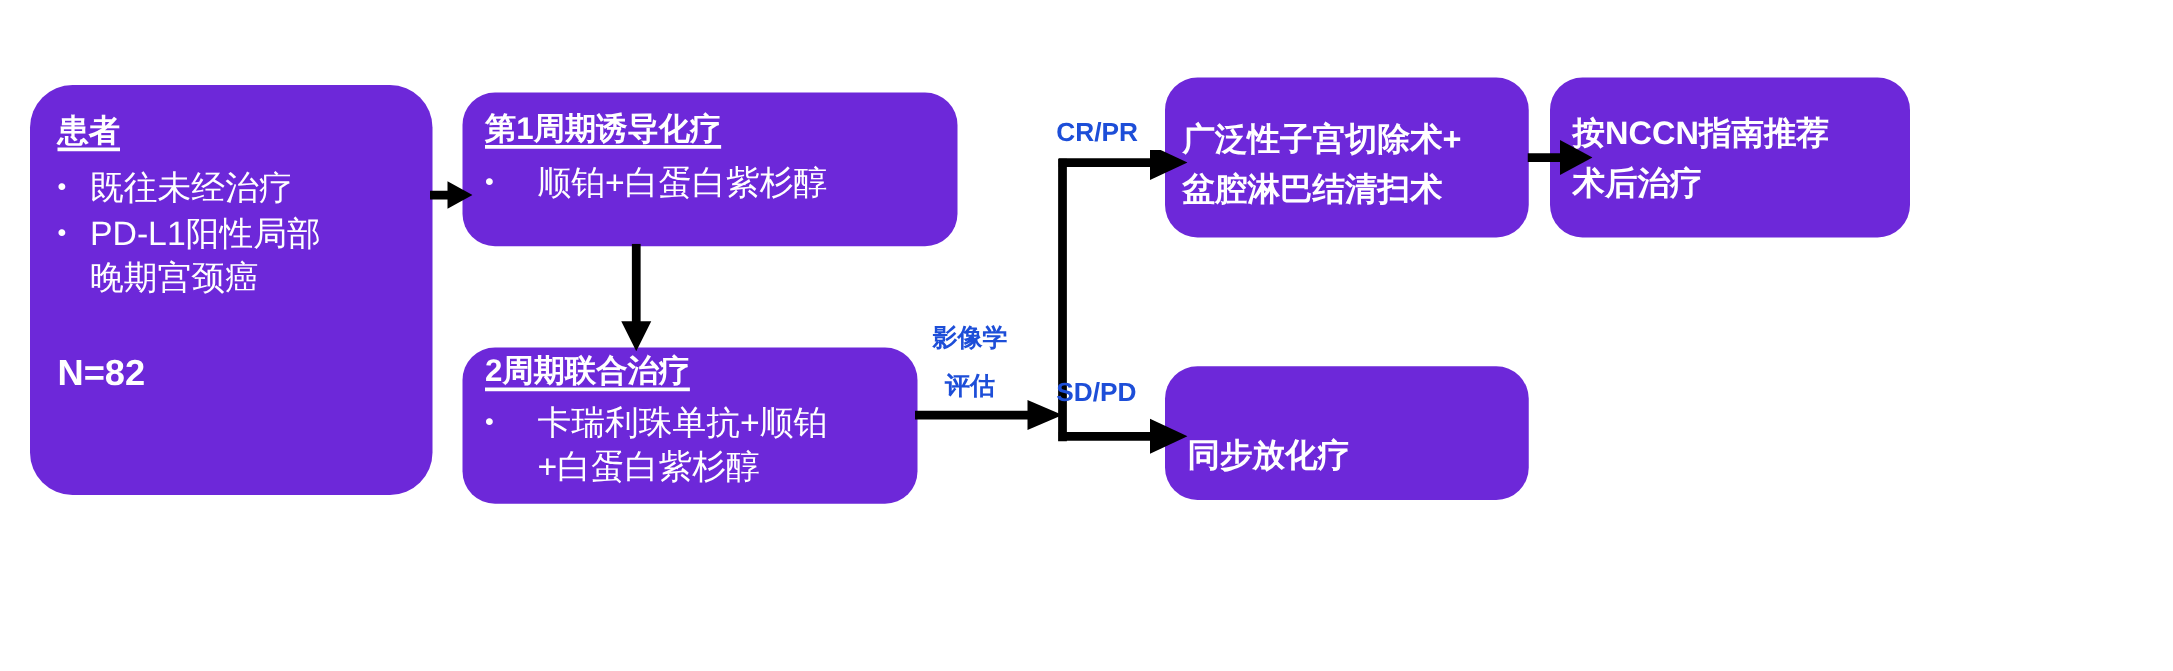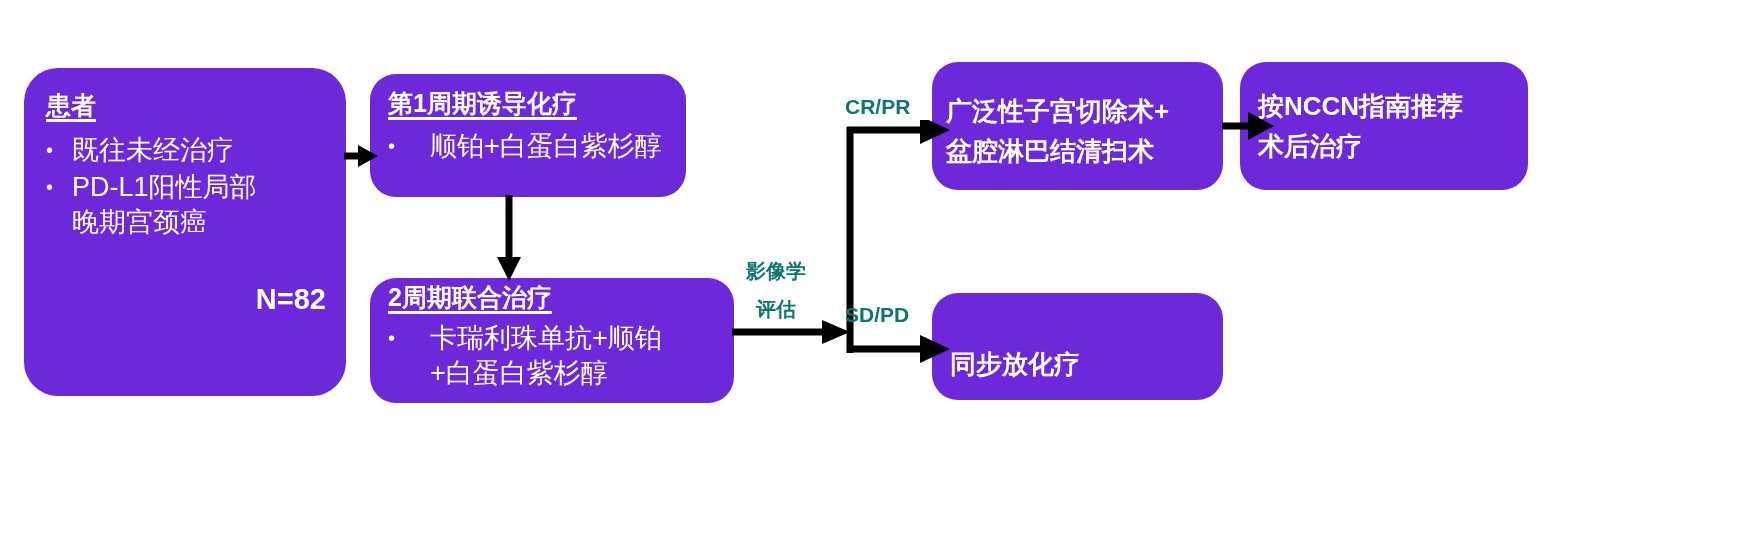--- a/index.html
+++ b/index.html
@@ -60,28 +60,28 @@
   
   #node-patients {
     left: 24px; top: 68px; width: 322px; height: 328px;
     border-radius: 34px;
   }
   #node-patients .node-inner { padding: 22px 20px 20px 22px; justify-content: flex-start; }
   #node-patients .node-title { font-size: 25px; margin-bottom: 12px; }
   #node-patients .bullet-row { font-size: 27px; margin-bottom: 2px; }
   #node-patients .bullet-dot { width: 26px; font-size: 20px; padding-top: 4px;}
   #node-patients .n-line {
-    text-align: right;
+    text-align: left;
     font-weight: bold;
     font-size: 29px;
     margin-top: 40px;
   }
 
   #node-cycle1 {
-    left: 370px; top: 74px; width: 316px; height: 123px;
+    left: 370px; top: 74px; width: 396px; height: 123px;
   }
   #node-cycle1 .node-inner { padding: 14px 14px 14px 18px; justify-content: flex-start;}
   #node-cycle1 .node-title { font-size: 25px; margin-bottom: 10px; }
   #node-cycle1 .bullet-row { font-size: 27px; }
   #node-cycle1 .bullet-dot { width: 42px; font-size: 20px; padding-top: 4px;}
 
   #node-cycle2 {
     left: 370px; top: 278px; width: 364px; height: 125px;
   }
   #node-cycle2 .node-inner { padding: 12px 14px 12px 18px; justify-content: flex-end;}
@@ -116,21 +116,21 @@
 
   
   .conn {
     position: absolute;
     pointer-events: none;
   }
 
   
   .edge-label {
     position: absolute;
-    color: #0f766e;
+    color: #1d4ed8;
     font-weight: bold;
     font-size: 21px;
     white-space: pre-line;
     line-height: 1.15;
   }
   #label-crpr { left: 845px; top: 95px; }
   #label-sdpd { left: 845px; top: 303px; text-align: center; }
   #label-imaging {
     left: 746px; top: 252px;
     text-align: center;

